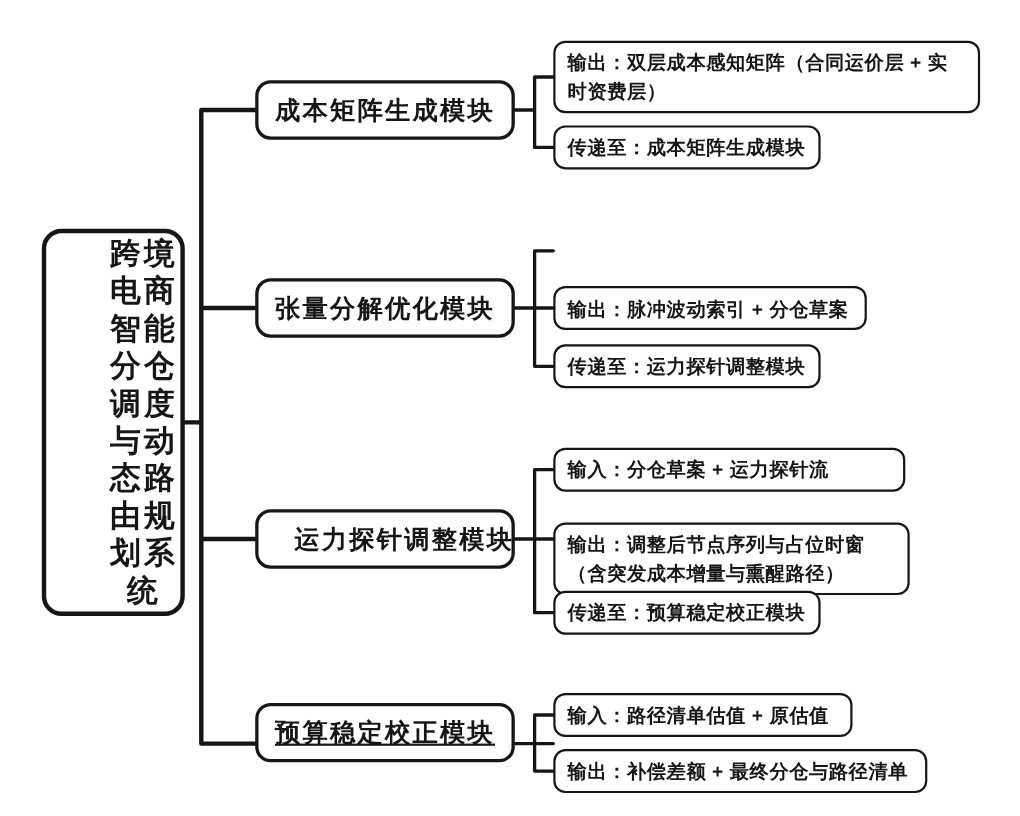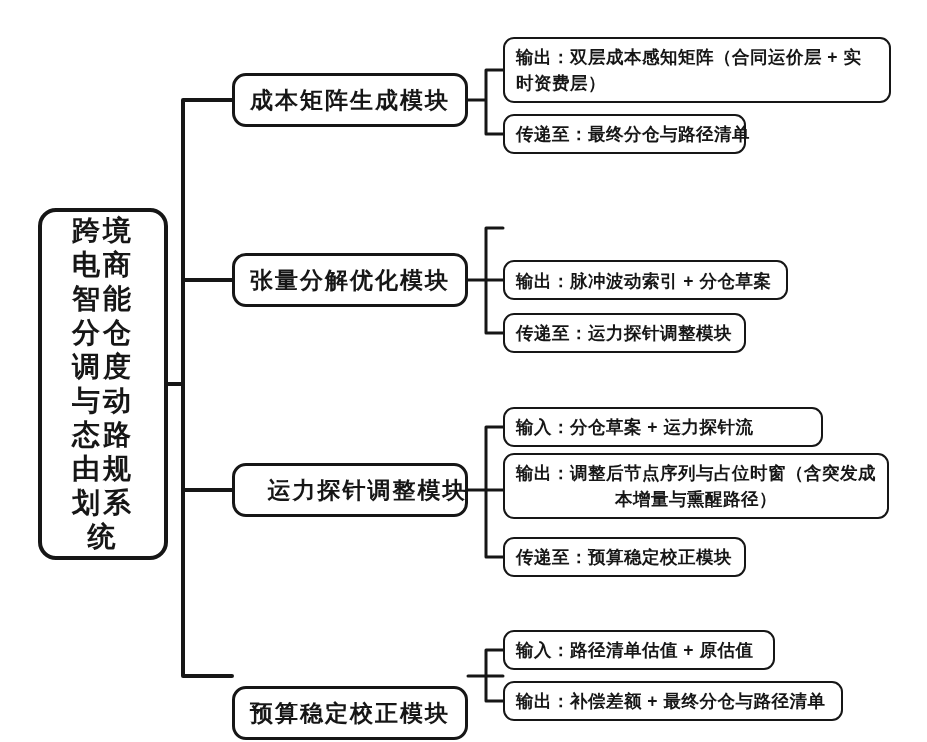--- a/index.html
+++ b/index.html
@@ -23,21 +23,21 @@
     background: #ffffff;
     color: #161616;
     border: 3px solid #161616;
     display: flex;
     align-items: center;
   }
   .root-node {
     left: 38px; top: 208px; width: 130px; height: 352px;
     border-width: 4px;
     border-radius: 18px;
-    justify-content: center;
+    justify-content: flex-end;
     text-align: center;
     font-size: 28px;
     font-weight: bold;
     line-height: 34px;
     letter-spacing: 3px;
   }
   .root-node .vwrap {
     display: inline-block;
     width: 66px;
     word-break: break-all;
@@ -82,47 +82,47 @@
     <span class="vwrap">跨境电商智能分仓调度与动态路由规划系统</span>
   </div>
 
   <div class="node module-node" style="top:73px;text-align:center;">
     <span>成本矩阵生成模块</span>
   </div>
   <div class="node child-node two-line" style="top:37px; width:388px;">
     <span>输出：双层成本感知矩阵（合同运价层 + 实时资费层）</span>
   </div>
   <div class="node child-node one-line" style="top:114px; width:243px;">
-    <span>传递至：最终分仓与路径清单</span>
+    <span>传递至：成本矩阵生成模块</span>
   </div>
 
   <div class="node module-node" style="top:253px;align-items:center;">
     <span>张量分解优化模块</span>
   </div>
   <div class="node child-node one-line" style="top:260px; width:285px;align-items:flex-end;">
     <span>输出：脉冲波动索引 + 分仓草案</span>
   </div>
   <div class="node child-node one-line" style="top:313px; width:243px;">
     <span>传递至：运力探针调整模块</span>
   </div>
 
   <div class="node module-node" style="top:463px;padding-left:35px;">
     <span>运力探针调整模块</span>
   </div>
   <div class="node child-node one-line" style="top:407px; width:320px;">
     <span>输入：分仓草案 + 运力探针流</span>
   </div>
-  <div class="node child-node two-line" style="top:453px; width:386px;text-align:center;">
+  <div class="node child-node two-line" style="top:475px; width:324px;">
     <span>输出：调整后节点序列与占位时窗（含突发成本增量与熏醒路径）</span>
   </div>
   <div class="node child-node one-line" style="top:537px; width:243px;">
     <span>传递至：预算稳定校正模块</span>
   </div>
 
-  <div class="node module-node" style="top:686px;">
+  <div class="node module-node" style="top:639px;text-decoration:underline;">
     <span>预算稳定校正模块</span>
   </div>
   <div class="node child-node one-line" style="top:630px; width:272px;">
     <span>输入：路径清单估值 + 原估值</span>
   </div>
   <div class="node child-node one-line" style="top:681px; width:340px;">
     <span>输出：补偿差额 + 最终分仓与路径清单</span>
   </div>
 
 </div>

